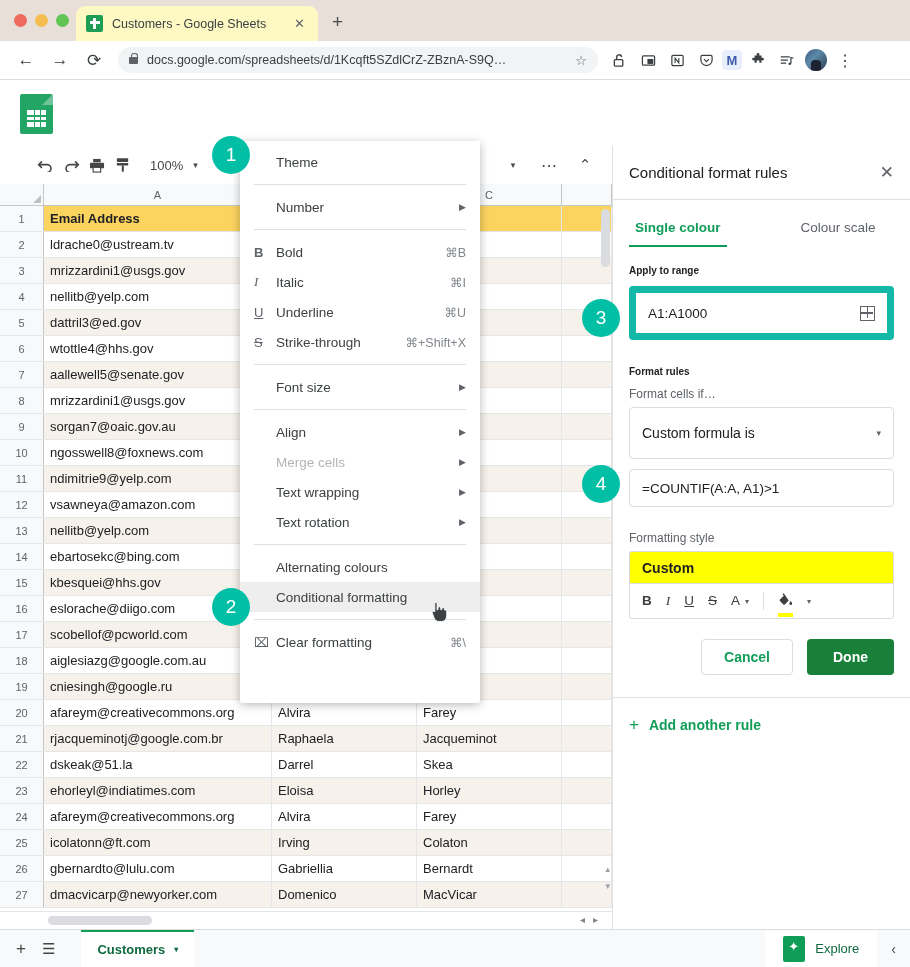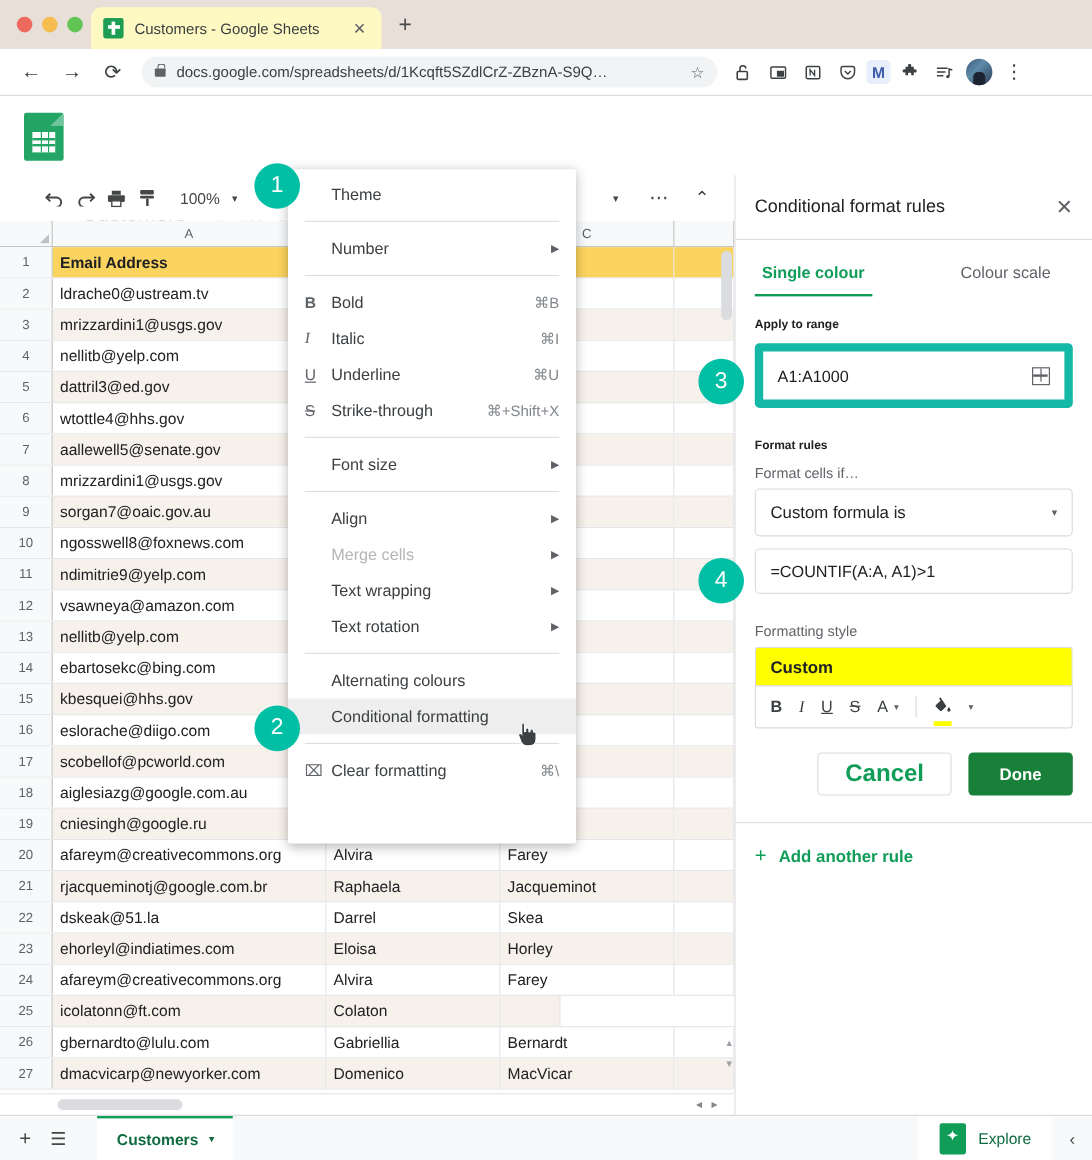--- a/index.html
+++ b/index.html
@@ -269,21 +269,21 @@
     display:flex; align-items:center; padding: 0 12px; font-size: 13.5px; color: #202124;
     cursor: text;
   }
   .grid-pick-ic {
     margin-left: auto; width: 15px; height: 15px; border: 1.6px solid #5f6368; position: relative;
     cursor: pointer;
   }
   .grid-pick-ic:before { content:""; position:absolute; left:0; top:5.5px; width:11.8px; height:1.6px; background:#5f6368; }
   .grid-pick-ic:after  { content:""; position:absolute; left:5.5px; top:0; width:1.6px; height:11.8px; background:#5f6368; }
   .select-box {
-    height: 40px; border: 1px solid #dadce0; border-radius: 4px;
+    height: 52px; border: 1px solid #dadce0; border-radius: 4px;
     display:flex; align-items:center; padding: 0 12px; font-size: 14px; color: #202124;
     cursor: pointer;
   }
   .sel-caret { margin-left:auto; font-size: 9px; color: #5f6368; }
   .formula-input {
     height: 38px; border: 1px solid #dadce0; border-radius: 4px;
     display:flex; align-items:center; padding: 0 12px; font-size: 13.5px; color: #202124;
     margin-top: 10px; cursor: text;
   }
   .style-preview {
@@ -299,21 +299,21 @@
   .sb-ic.b { font-weight: bold; }
   .sb-ic.i { font-style: italic; font-family: "Liberation Serif", serif; }
   .sb-ic.u { text-decoration: underline; }
   .sb-ic.s { text-decoration: line-through; }
   .sb-caret { font-size: 8px; color: #5f6368; margin-left: -9px; cursor: pointer; }
   .sb-divider { width:1px; height:18px; background:#dadce0; }
   .fill-ic { position: relative; cursor: pointer; }
   .fill-ic .bar { position:absolute; left:0; bottom:-7px; width:15px; height:4px; background:#ffff00; }
   .btn-row { display:flex; justify-content:flex-end; gap: 14px; margin-top: 20px; }
   .btn-cancel {
-    border: 1px solid #dadce0; background:#fff; color: #0f9d58; font-size: 20px; font-weight:bold;
+    border: 1px solid #dadce0; background:#fff; color: #0f9d58; font-size: 14px; font-weight:bold;
     height: 36px; padding: 0 22px; border-radius: 4px; cursor: pointer;
     font-family: "Liberation Sans", sans-serif;
     margin-left: 19px;
   }
   .btn-done {
     border: none; background:#188038; color: #fff; font-size: 14px; font-weight:bold;
     height: 36px; padding: 0 26px; border-radius: 4px; cursor: pointer;
     font-family: "Liberation Sans", sans-serif;
   }
   .panel-divider { height:1px; background:#e0e0e0; margin: 22px 0 0; }
@@ -698,20 +698,21 @@
         <div class="grid-row">
           <div class="row-head">24</div>
           <div class="cell col-a">afareym@creativecommons.org</div>
           <div class="cell col-b">Alvira</div>
           <div class="cell col-c">Farey</div>
           <div class="cell col-d"></div>
         </div>
         <div class="grid-row stripe">
           <div class="row-head">25</div>
           <div class="cell col-a">icolatonn@ft.com</div>
+          <div class="cell col-b">Irving</div>
           <div class="cell col-c">Colaton</div>
           <div class="cell col-d"></div>
         </div>
         <div class="grid-row">
           <div class="row-head">26</div>
           <div class="cell col-a">gbernardto@lulu.com</div>
           <div class="cell col-b">Gabriellia</div>
           <div class="cell col-c">Bernardt</div>
           <div class="cell col-d"></div>
         </div>

